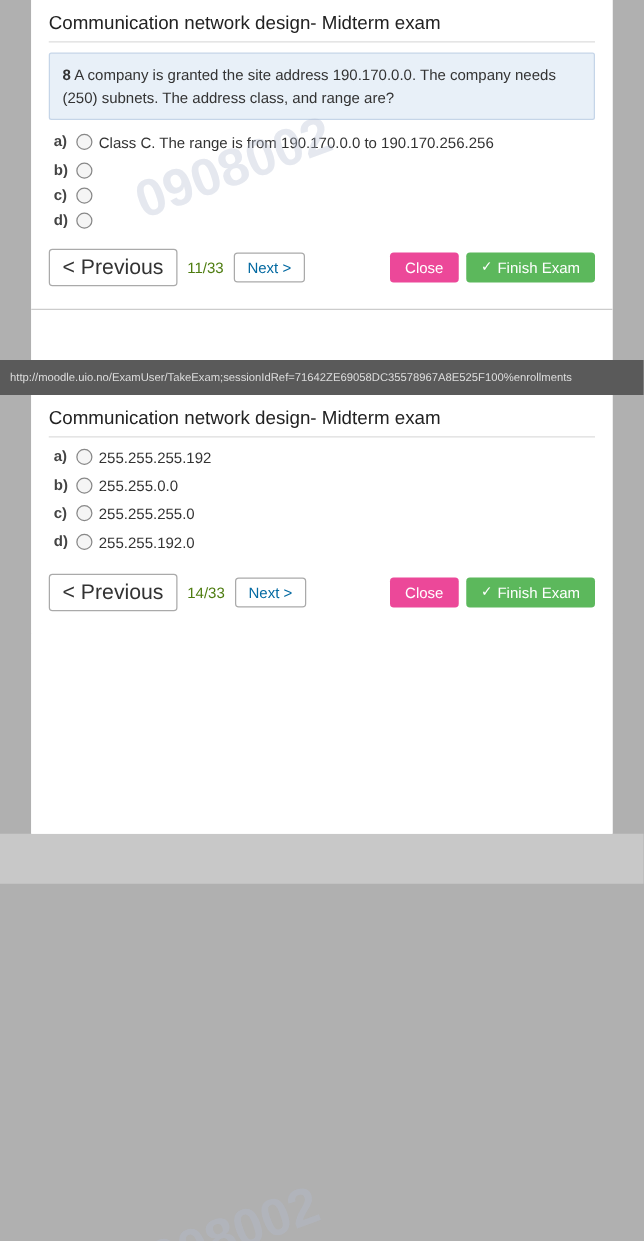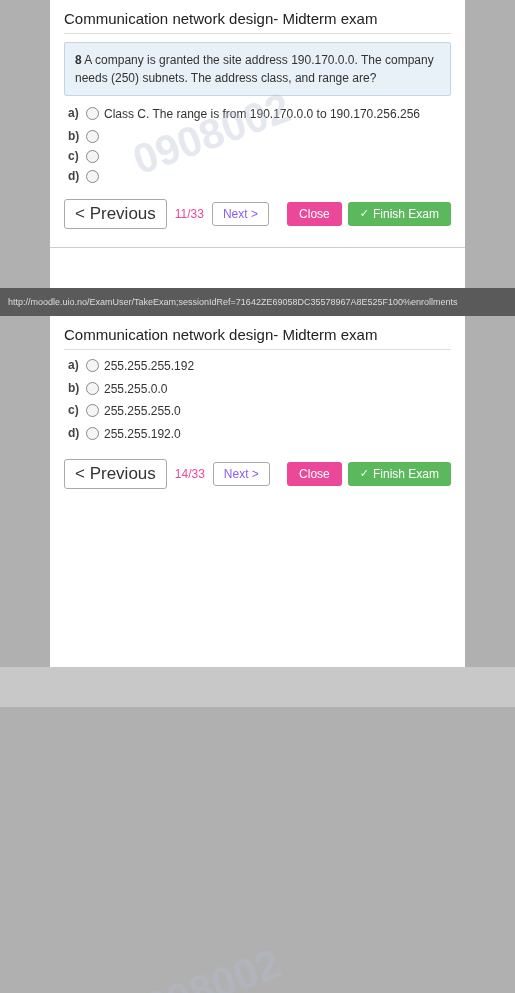--- a/index.html
+++ b/index.html
@@ -8,21 +8,21 @@
       background: #b0b0b0;
       width: 515px;
       min-height: 993px;
       position: relative;
       overflow-x: hidden;
     }
 
     .exam-panel {
       background: #fff;
       margin: 0 auto;
-      width: 415px;
+      width: 465px;
       position: relative;
     }
 
     
     .top-panel {
       background: #fff;
       padding: 10px 14px 14px 14px;
       border-bottom: 1px solid #ccc;
     }
 
@@ -98,32 +98,32 @@
       border: 1px solid #aaa;
       border-radius: 3px;
       padding: 4px 10px;
       font-size: 17px;
       cursor: pointer;
       color: #333;
     }
 
     .page-indicator {
       font-size: 12px;
-      color: #ec4899;
+      color: #4d7c0f;
       margin: 0 8px;
     }
 
     .btn-next {
       background: #fff;
       border: 1px solid #aaa;
       border-radius: 3px;
       padding: 4px 10px;
       font-size: 12px;
       cursor: pointer;
-      color: #8b5cf6;
+      color: #0369a1;
     }
 
     .btn-close {
       background: #ec4899;
       color: #fff;
       border: none;
       border-radius: 3px;
       padding: 5px 12px;
       font-size: 12px;
       cursor: pointer;

